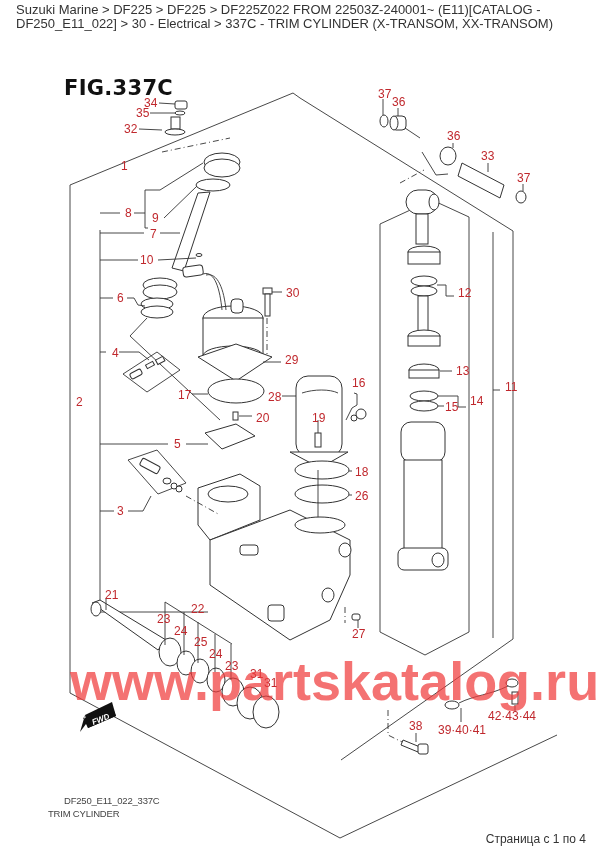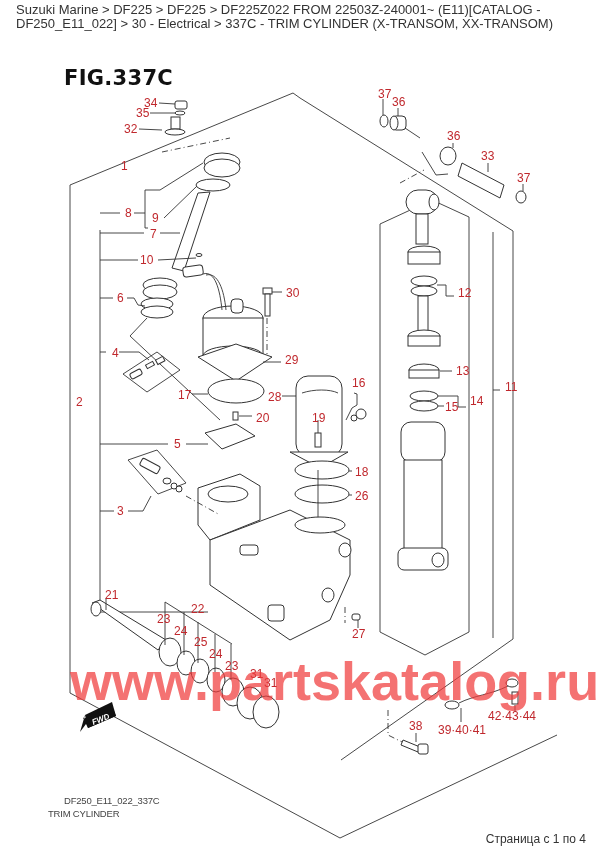--- a/index.html
+++ b/index.html
@@ -1,18 +1,18 @@
 <!DOCTYPE html>
 <html><head>
 <meta charset="utf-8">
 <style>
   html, body { margin:0; padding:0; background:#ffffff; }
   body { width:600px; height:848px; position:relative; overflow:hidden; font-family:"Liberation Sans", sans-serif; color:#222; }
   .breadcrumb { position:absolute; left:16px; top:3px; width:592px; font-size:13px; line-height:14px; color:#333; }
-  .fig-title { position:absolute; left:64px; top:66px; font-size:21px; font-weight:bold; color:#111; letter-spacing:0.3px; font-family:"DejaVu Sans", sans-serif; }
+  .fig-title { position:absolute; left:64px; top:76px; font-size:21px; font-weight:bold; color:#111; letter-spacing:0.3px; font-family:"DejaVu Sans", sans-serif; }
   svg.diagram { position:absolute; left:0; top:0; }
   .lbl { font-family:"Liberation Sans", sans-serif; font-size:12px; fill:#c0282d; }
   .ln { stroke:#333; stroke-width:0.9; fill:none; }
   .pt { stroke:#333; stroke-width:1; fill:#fff; }
   .dash { stroke:#333; stroke-width:0.9; fill:none; stroke-dasharray:6 3 1 3; }
   .watermark { font-family:"Liberation Sans", sans-serif; font-size:54px; font-weight:bold; fill:#f03c3c; opacity:0.72; }
   .footer-code { position:absolute; left:64px; top:795px; font-size:9.5px; color:#444; font-family:"Liberation Sans Narrow","Liberation Sans", sans-serif; letter-spacing:-0.2px; }
   .footer-name { position:absolute; left:48px; top:808px; font-size:9.5px; color:#444; letter-spacing:-0.2px; }
   .page-count { position:absolute; right:14px; top:832px; font-size:12px; color:#333; }
 </style>

